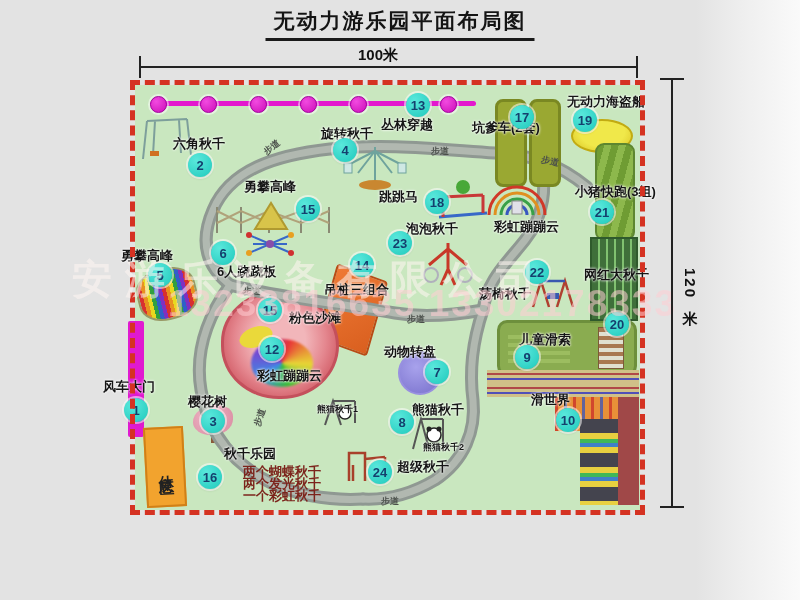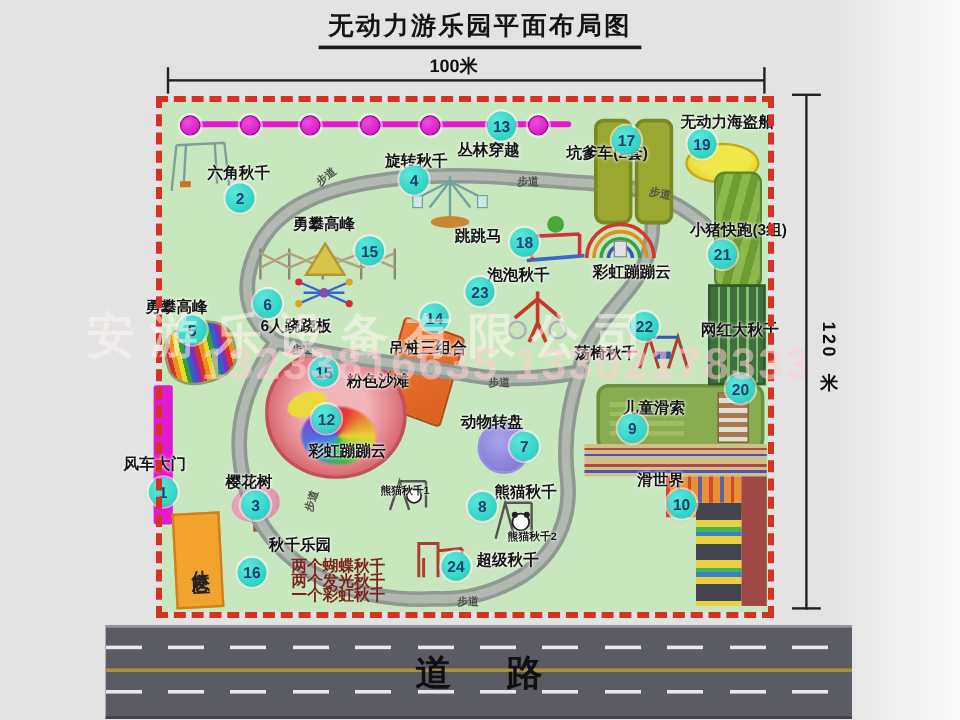--- a/index.html
+++ b/index.html
@@ -309,20 +309,14 @@
     <span class="badge" style="left:233px;top:375px;">24</span>
 
     <span class="lbl" style="left:359px;top:133px;">彩虹蹦蹦云</span>
     <span class="lbl sm" style="left:182px;top:318px;">熊猫秋千1</span>
     <span class="lbl sm" style="left:288px;top:356px;">熊猫秋千2</span>
   </div>
 
   <div class="wm1">安游乐设备有限公司</div>
   <div class="wm2">13233816635 13302178333</div>
 
-  <div class="road">
-    <div class="lane" style="top:15px;"></div>
-    <div class="mid"></div>
-    <div class="lane" style="top:52px;"></div>
-    <div class="road-label">道路</div>
-  </div>
 
 </div>
 
 </body></html>

